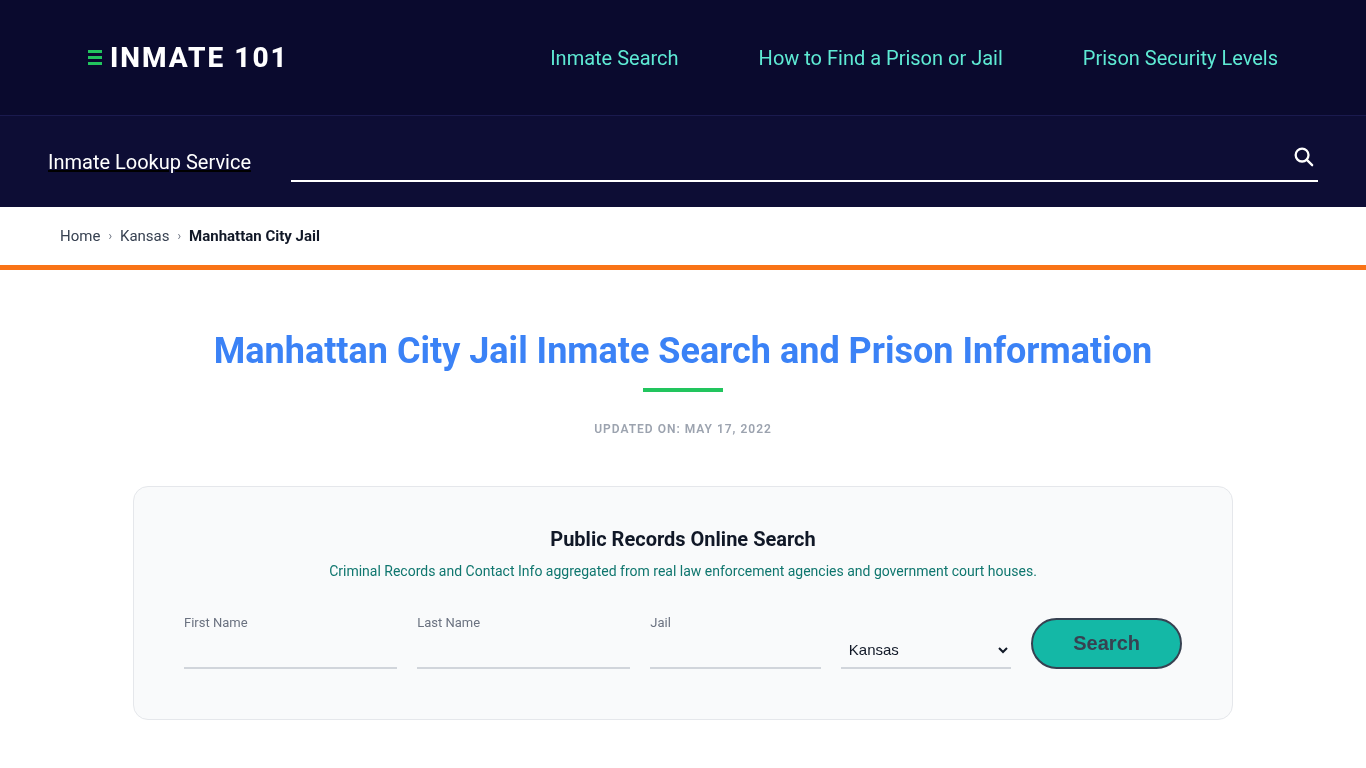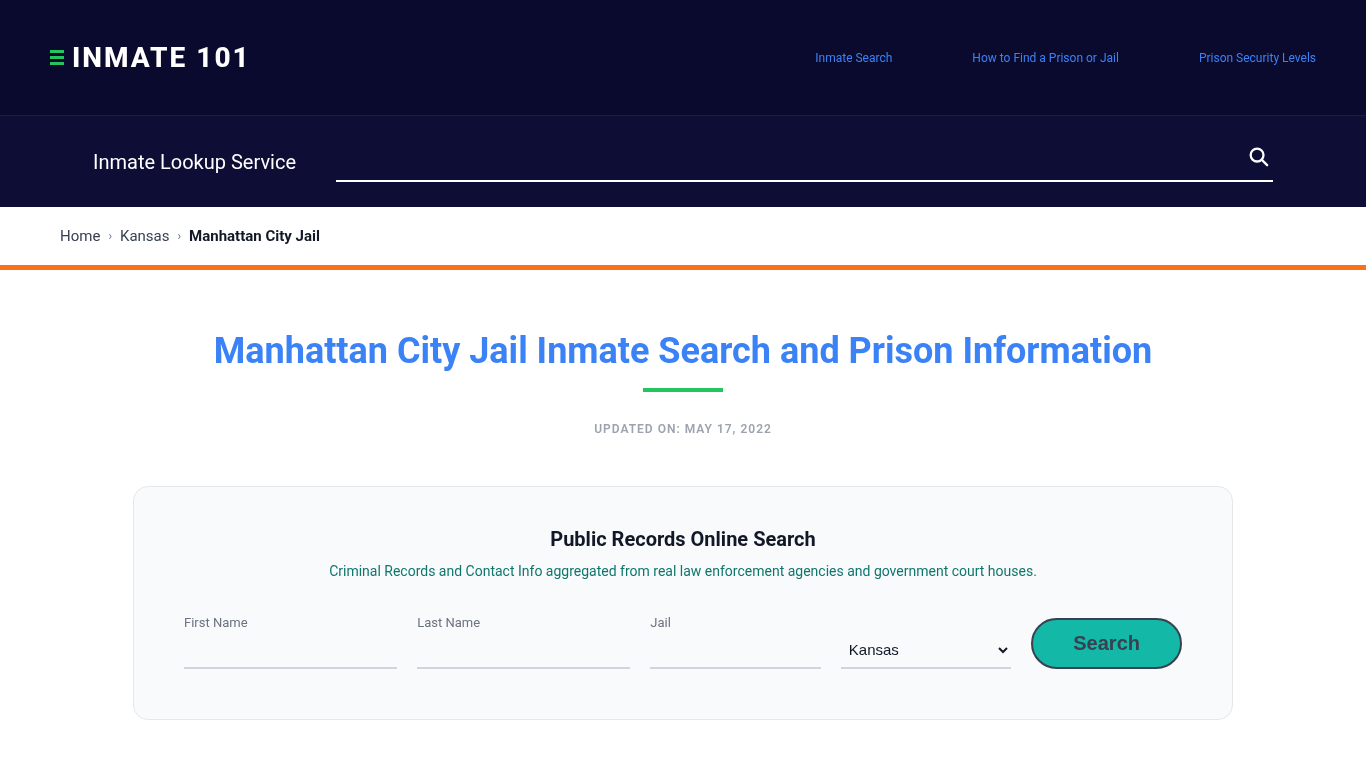--- a/index.html
+++ b/index.html
@@ -11,21 +11,21 @@
     body {
       font-family: -apple-system, BlinkMacSystemFont, 'Segoe UI', Roboto, sans-serif;
       background: #ffffff;
       width: 1366px;
       min-height: 768px;
     }
 
     
     .top-nav {
       background-color: #0a0a2e;
-      padding: 0 50px;
+      padding: 0 88px;
       height: 115px;
       display: flex;
       align-items: center;
       justify-content: space-between;
     }
 
     .logo-area {
       display: flex;
       align-items: center;
       gap: 8px;
@@ -50,34 +50,35 @@
       letter-spacing: 2px;
     }
 
     .nav-links {
       display: flex;
       gap: 80px;
       align-items: center;
     }
 
     .nav-link {
-      color: #3b82f6;
-      font-size: 12px;
+      color: #5eead4;
+      font-size: 20px;
       text-decoration: none;
       cursor: pointer;
     }
 
     
     .search-bar-section {
       background-color: #0d0d35;
-      padding: 25px 93px;
+      padding: 25px 48px;
       display: flex;
       align-items: center;
       gap: 40px;
       border-top: 1px solid #1a1a4e;
+      text-decoration: underline;
     }
 
     .search-label {
       color: #ffffff;
       font-size: 20px;
       font-weight: 400;
       white-space: nowrap;
     }
 
     .search-input-wrapper {

